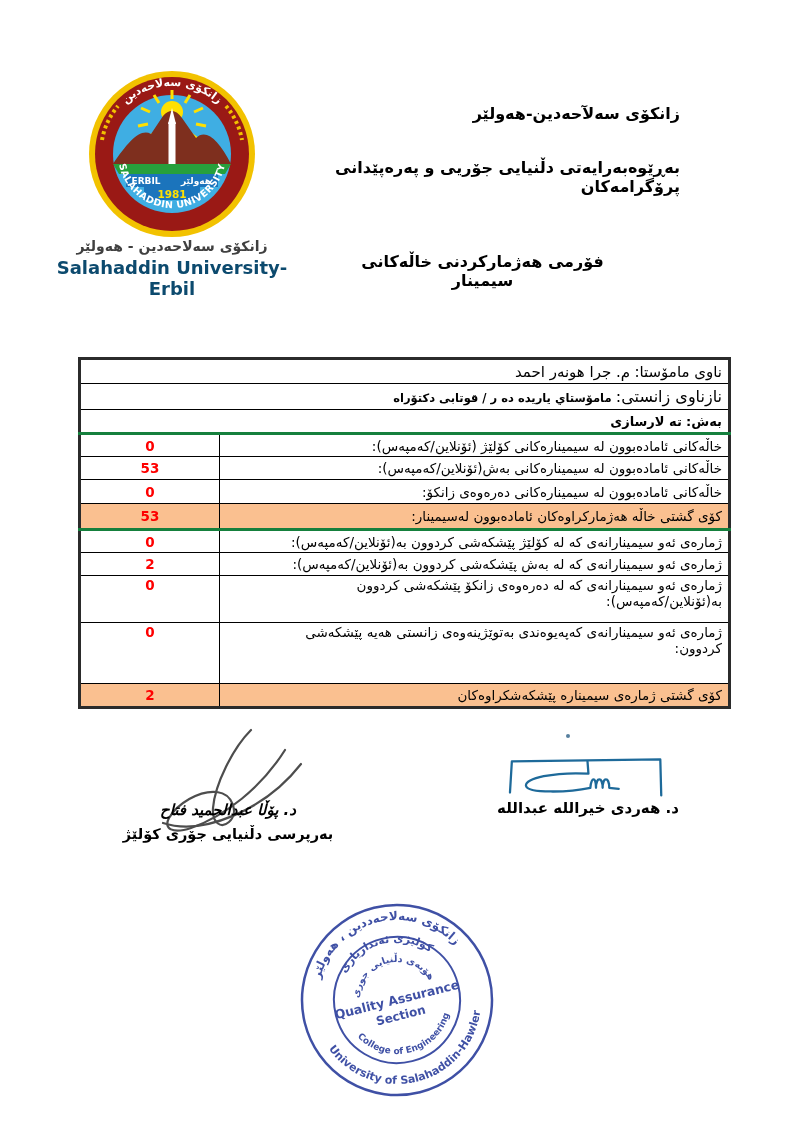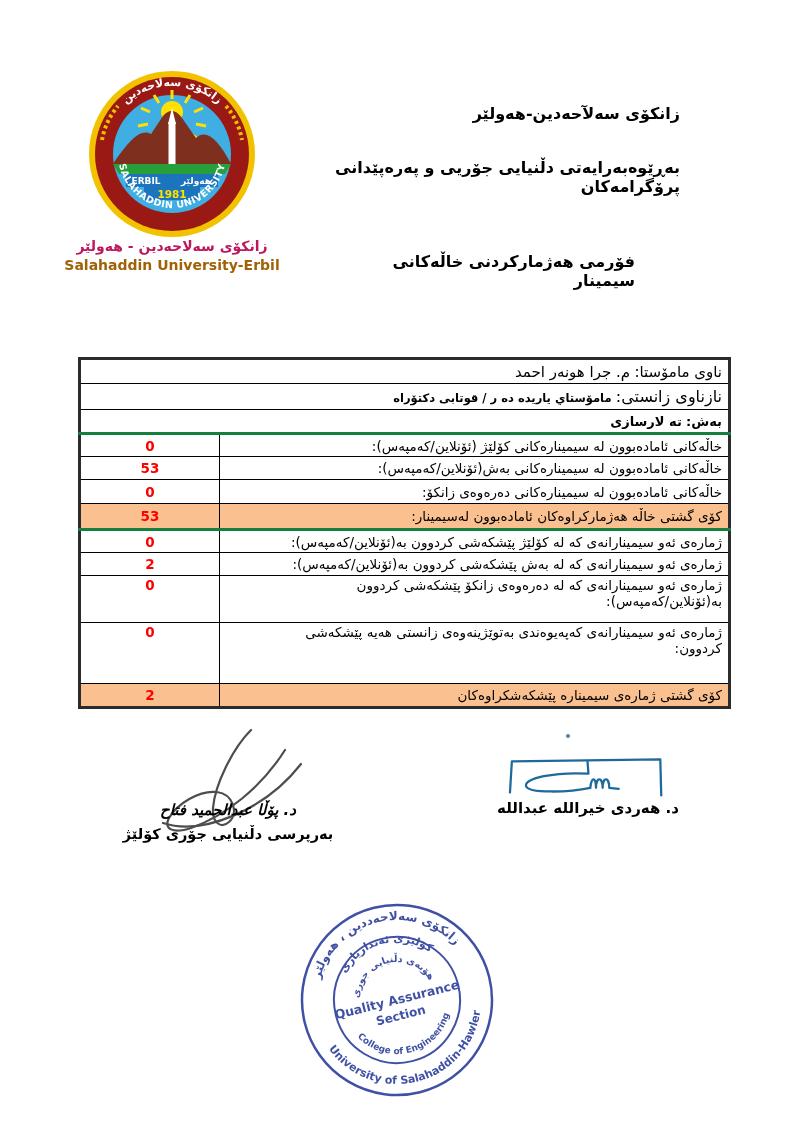--- a/index.html
+++ b/index.html
@@ -1,23 +1,23 @@
 <!DOCTYPE html>
 <html lang="ku" dir="ltr"><head>
 <meta charset="utf-8">
 <style>
   html,body{margin:0;padding:0;background:#ffffff;}
   body{font-family:"DejaVu Sans",sans-serif;color:#000;}
   .page{position:relative;width:800px;height:1131px;background:#fff;overflow:hidden;margin:0 auto;}
   .abs{position:absolute;}
   
   .hdr-line{font-weight:bold;font-size:16px;text-align:right;direction:rtl;}
-  .logo-caption-ku{font-size:14px;font-weight:600;text-align:center;direction:rtl;color:#be185d;}
-  .logo-caption-en{font-size:14px;font-weight:600;text-align:center;color:#a16207;}
-  .doc-title{font-size:16px;font-weight:bold;direction:rtl;}
+  .logo-caption-ku{font-size:14px;font-weight:600;text-align:center;direction:rtl;color:#404040;}
+  .logo-caption-en{font-size:18px;font-weight:600;text-align:center;color:#0c4a6e;}
+  .doc-title{font-size:16px;font-weight:bold;text-align:center;direction:rtl;}
   .intro{font-size:14.5px;line-height:1.85;direction:rtl;text-align:justify;text-align-last:right;}
   
   table.form{border-collapse:collapse;table-layout:fixed;width:650px;border:3px solid #2b2b2b;padding-left:16px;}
   table.form td{border:1px solid #000;padding:1px 6px;font-size:13.5px;overflow:hidden;}
   td.lbl{text-align:right;}
   td.val{text-align:center;color:#fe0000;font-weight:bold;font-size:15px;}
   td.vt{vertical-align:top;padding-top:3px;}
   tr.sep td{border-bottom:3px solid #15803d;}
   tr.total td{background:#FAC090;}
   .info-lab{font-size:15px;}

